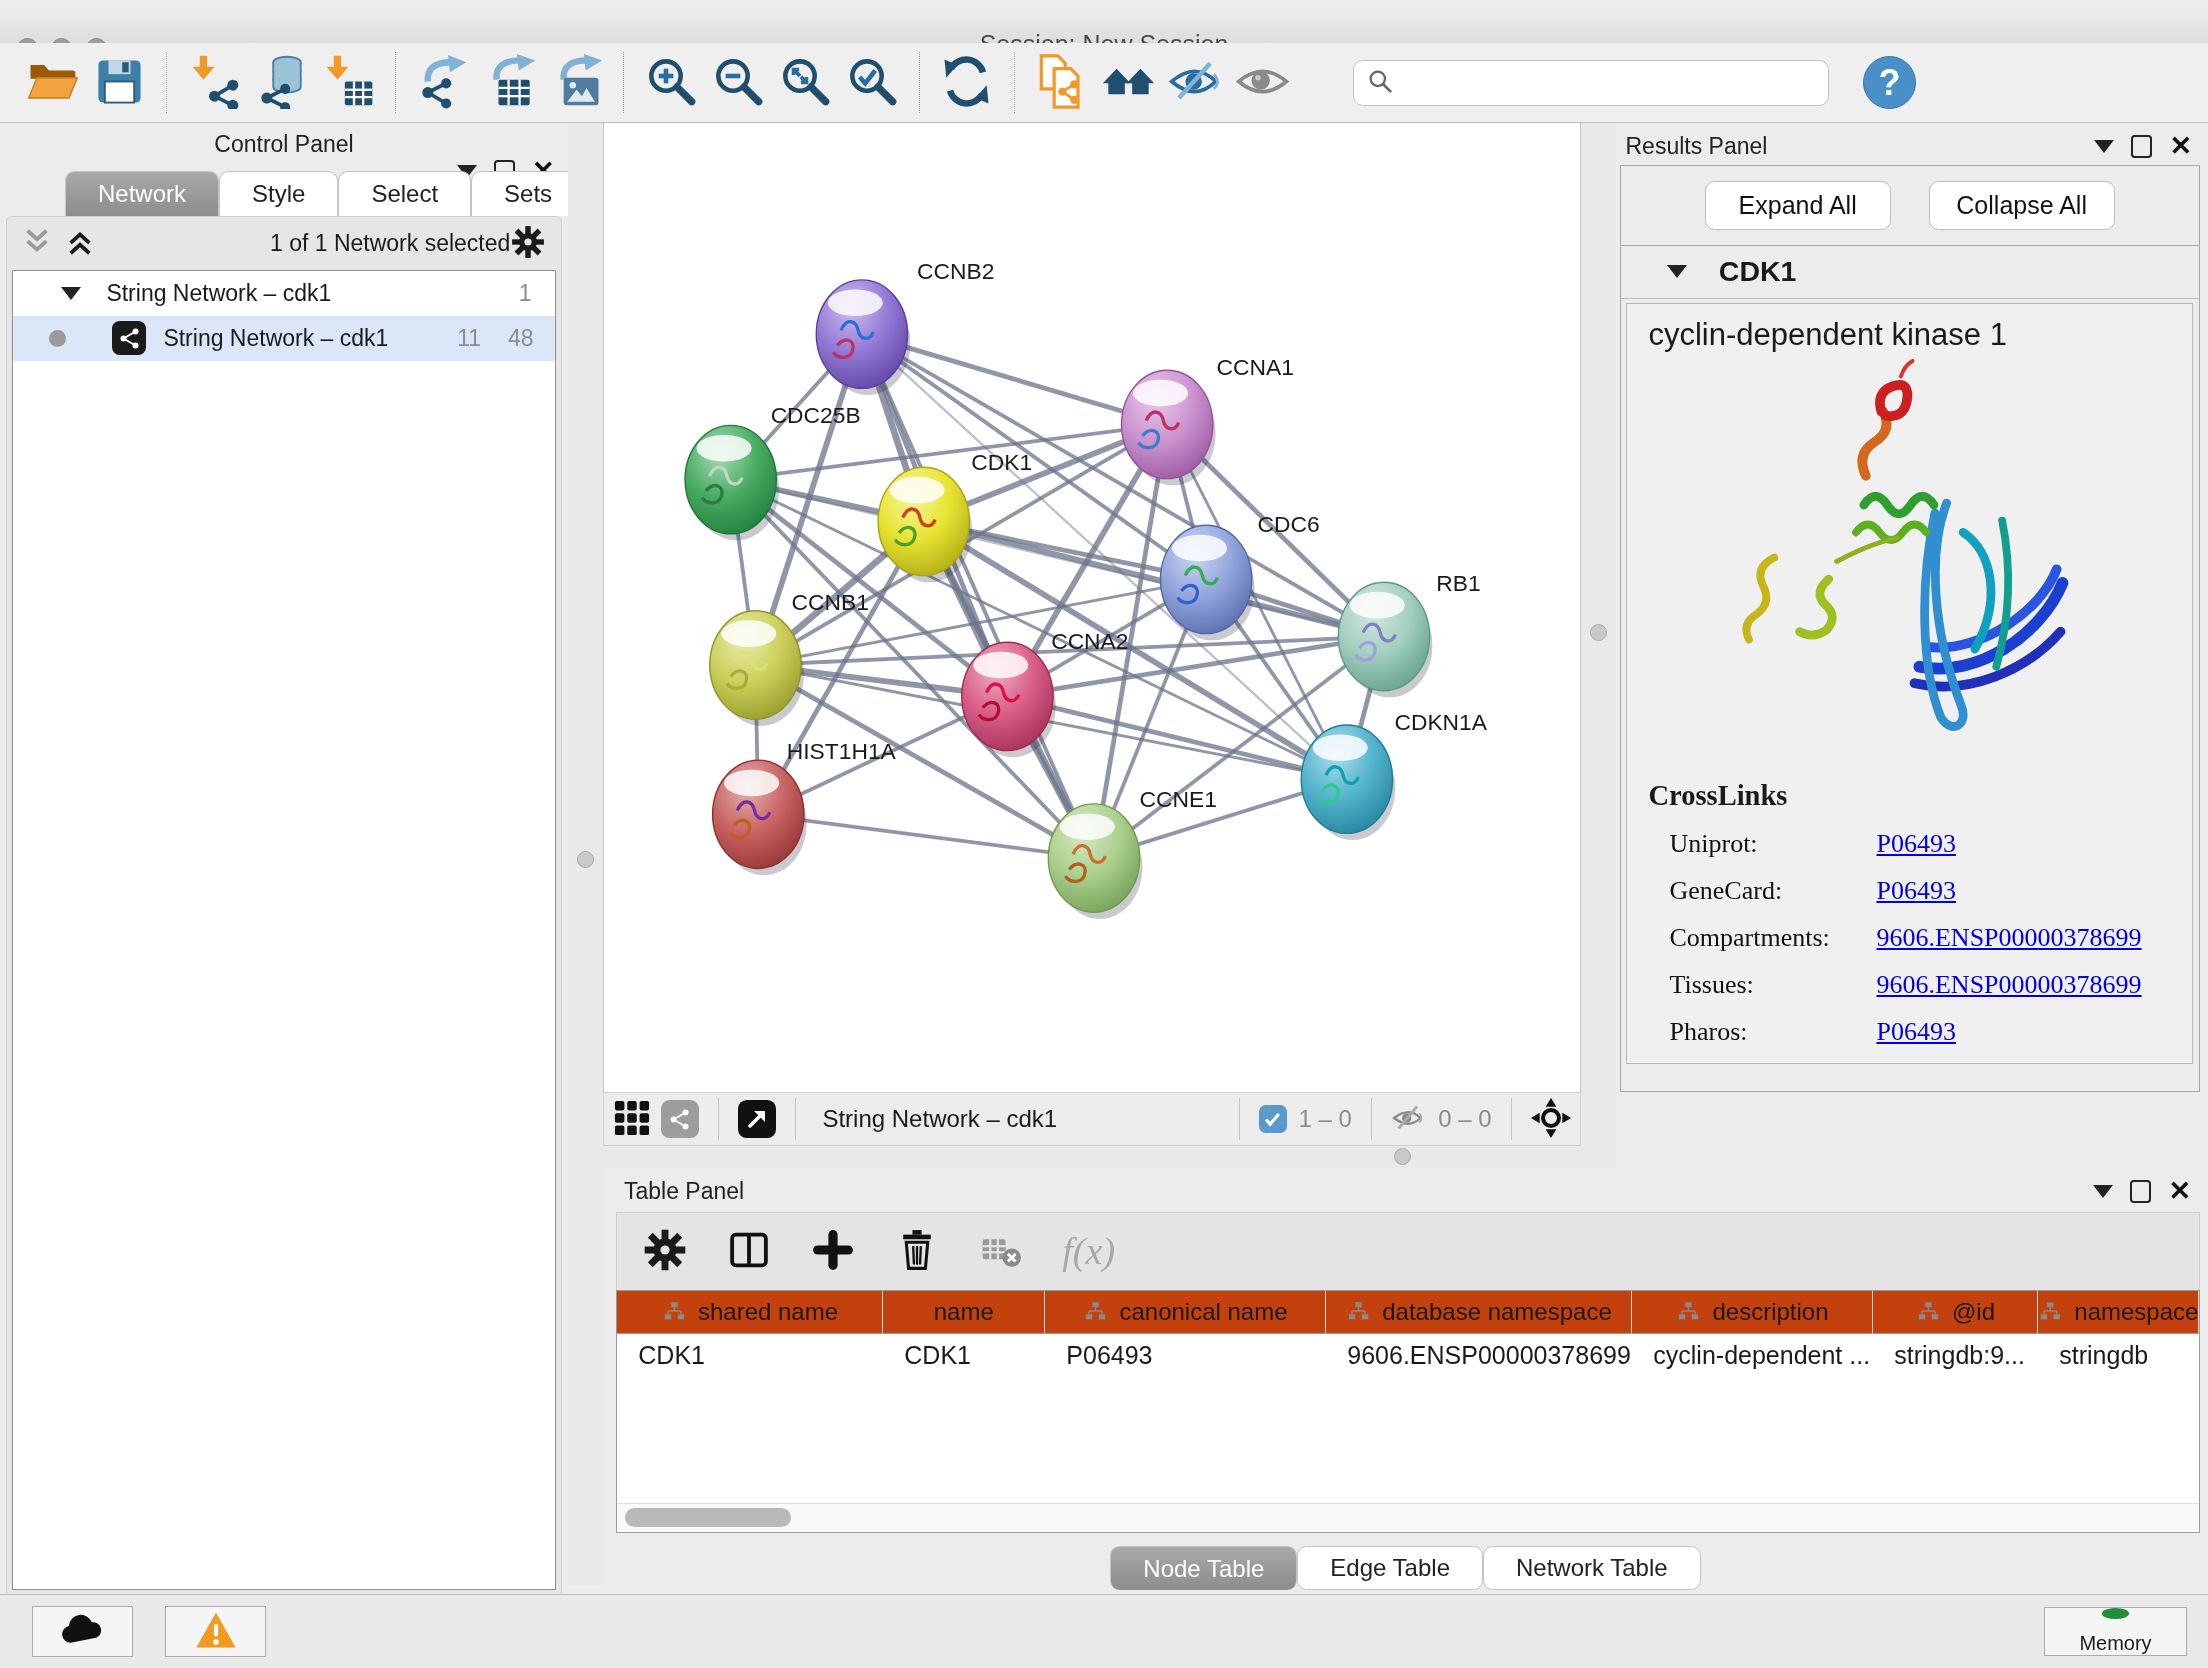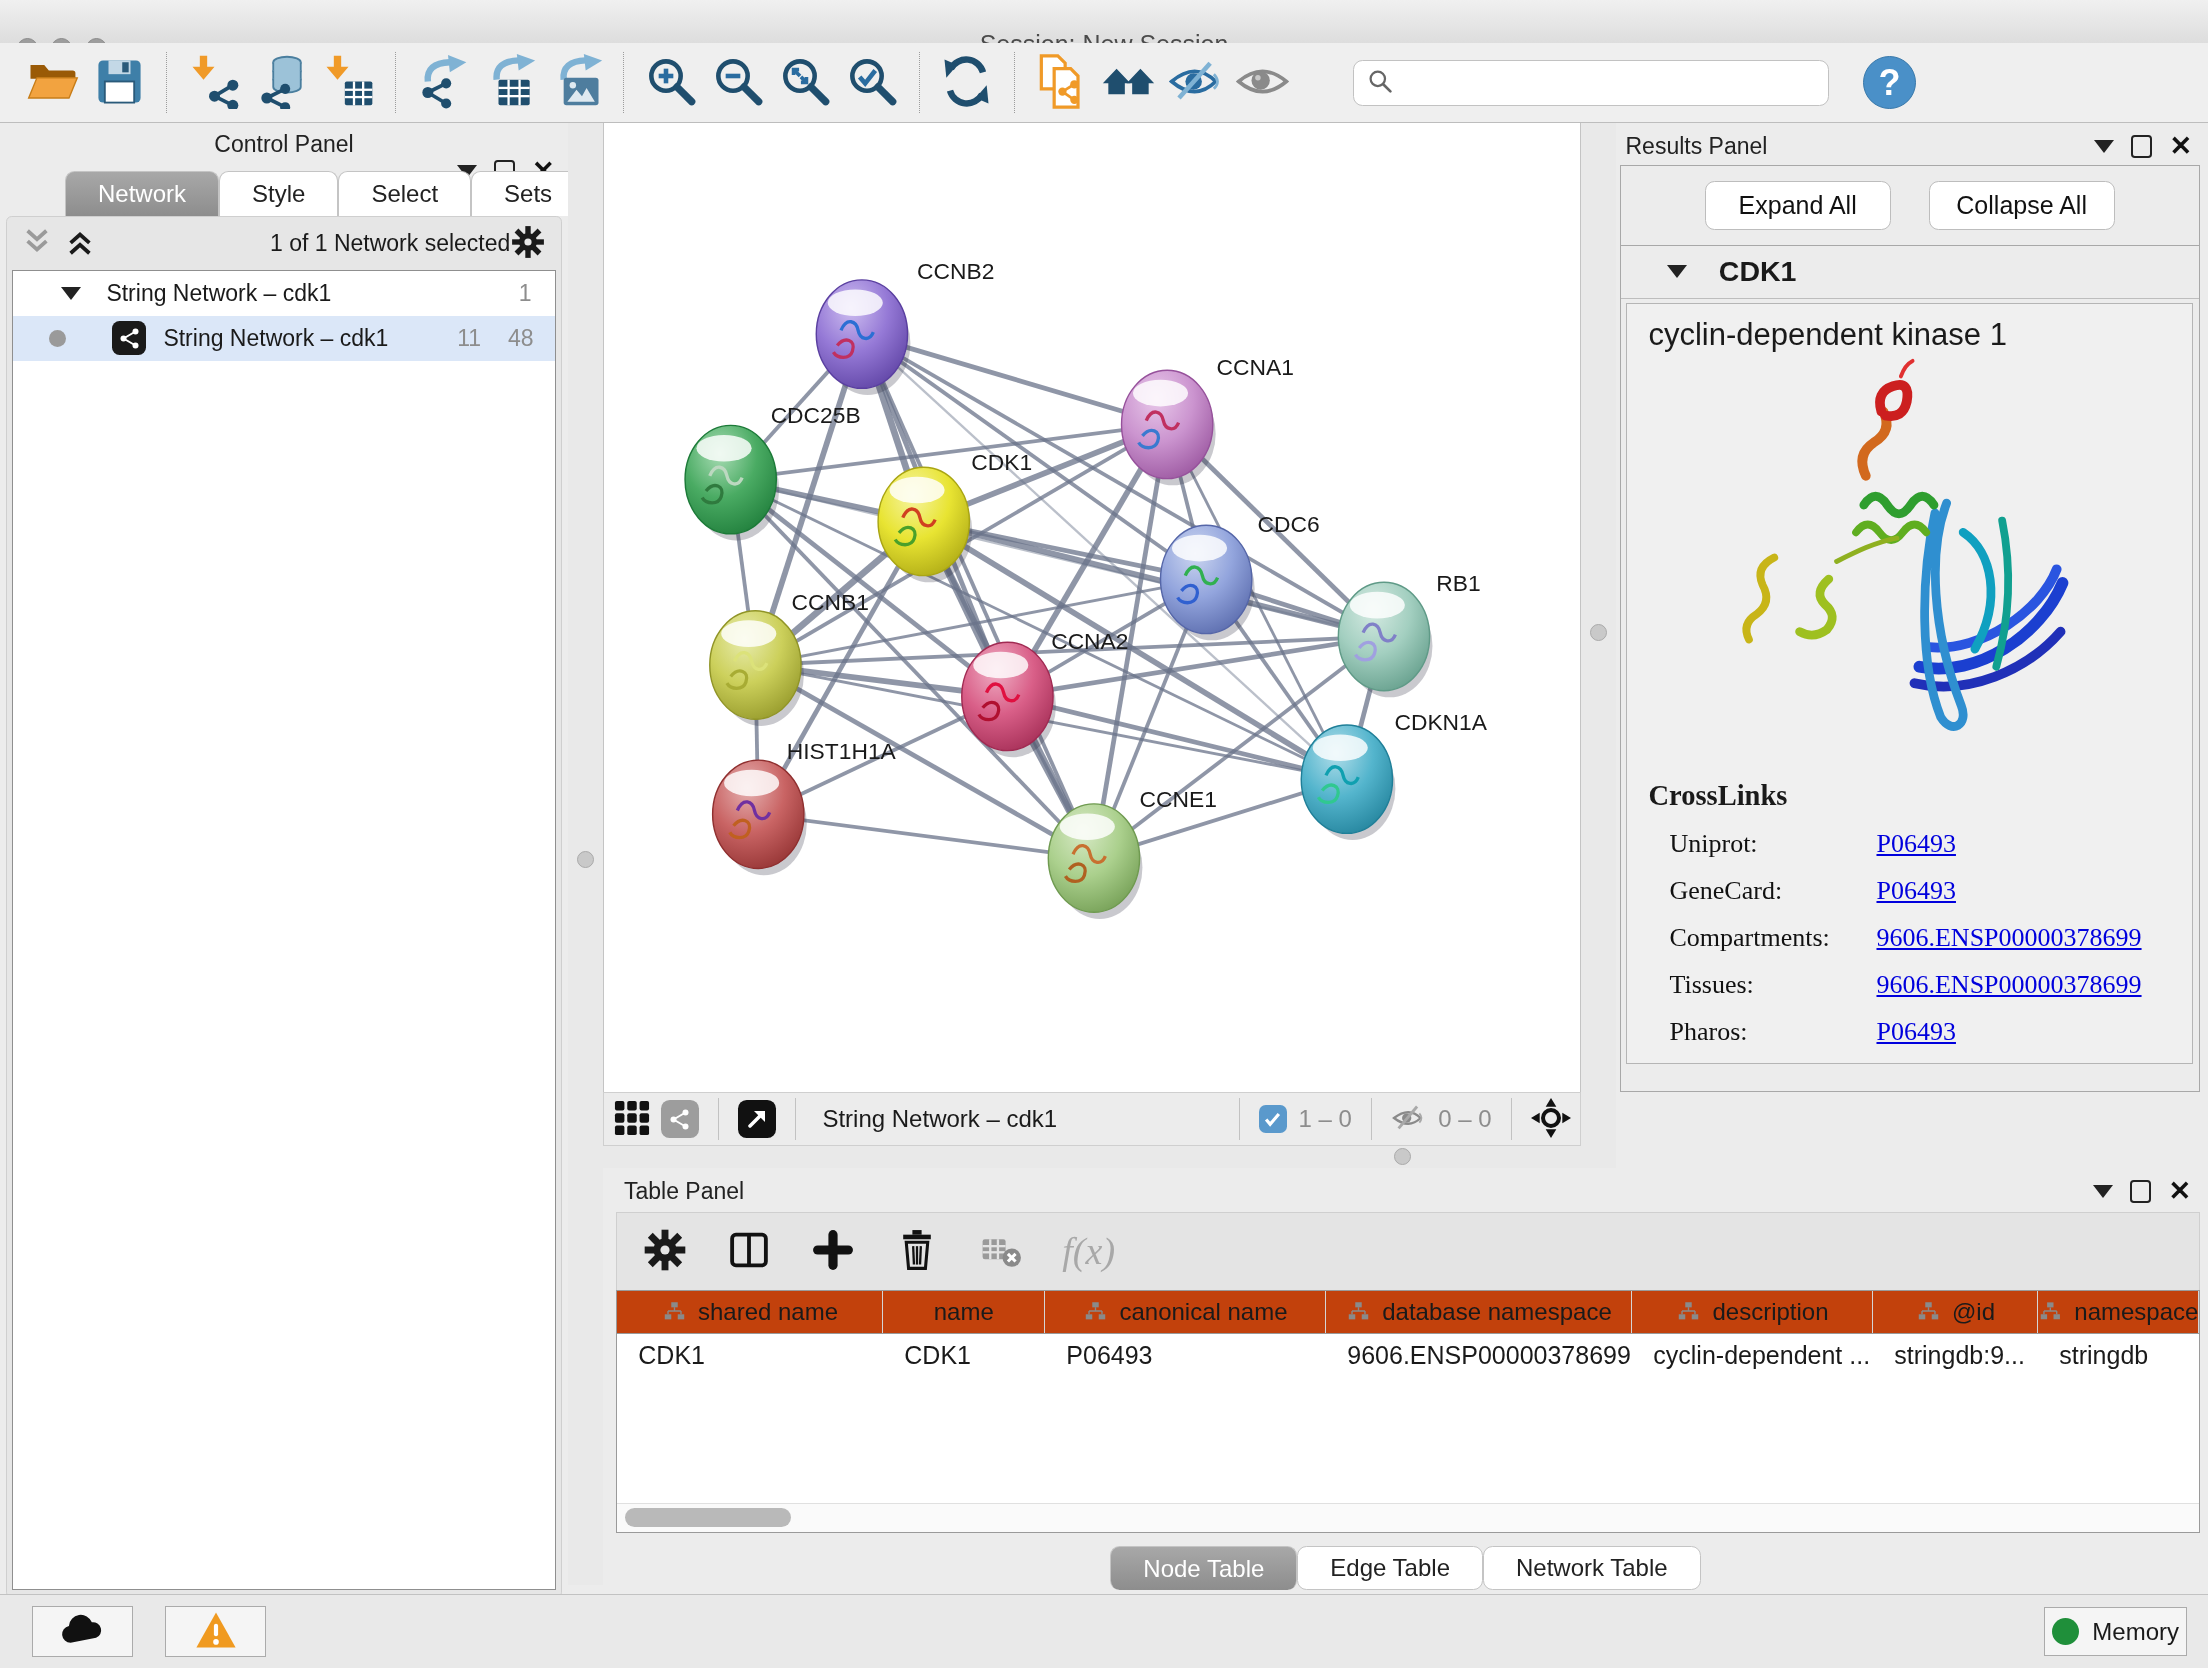--- a/index.html
+++ b/index.html
@@ -121,21 +121,21 @@
   .tp-tabs { display:flex; justify-content:center; margin-top:13.3px; }
   .tp-tabs .tab { border-radius:9.5px; height:44px; border-bottom:1px solid #c4c4c4; }
   .tp-tabs .tab.sel { border-bottom:none; }
 
   
   .statusbar { position:absolute; left:0; top:1594px; width:2208px; height:74px; background:#e9e9e9;
     border-top:1.9px solid #c2c2c2; display:flex; align-items:center; }
   .sb-btn { width:101px; height:51px; background:#f5f5f5; border:1.9px solid #ababab;
     display:flex; align-items:center; justify-content:center; margin-left:32px; }
   .mem-btn { margin-left:auto; margin-right:21px; width:143px; height:49px; background:#f5f5f5;
-    border:1.9px solid #ababab; display:flex; align-items:center; justify-content:center; gap:13.3px; font-size:24px; }
+    border:1.9px solid #ababab; display:flex; align-items:center; justify-content:center; gap:13.3px; font-size:20px;flex-direction:column; }
   .mem-dot { width:27px; height:27px; border-radius:50%; background:#1f8f3a; }
 </style>
 </head>
 <body>
 
 <div id="app">
 
   <div class="titlebar">
     <div class="traffic"></div>
     <div class="traffic"></div>

